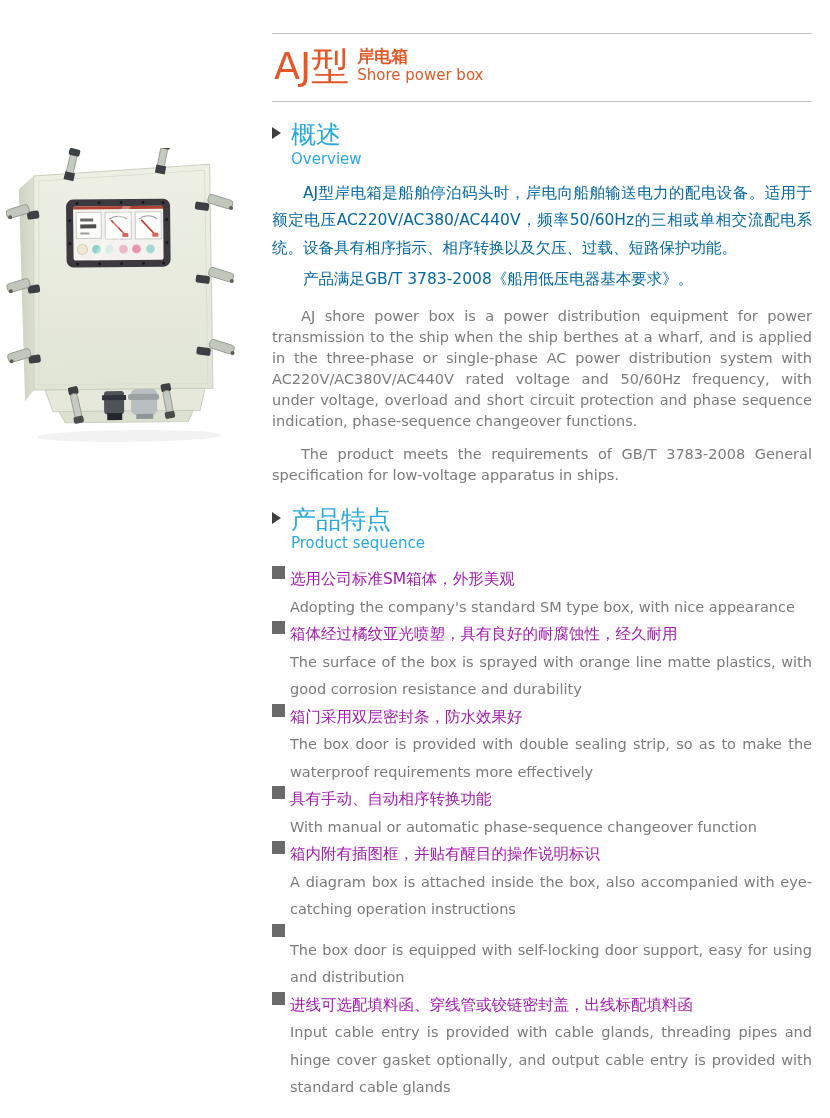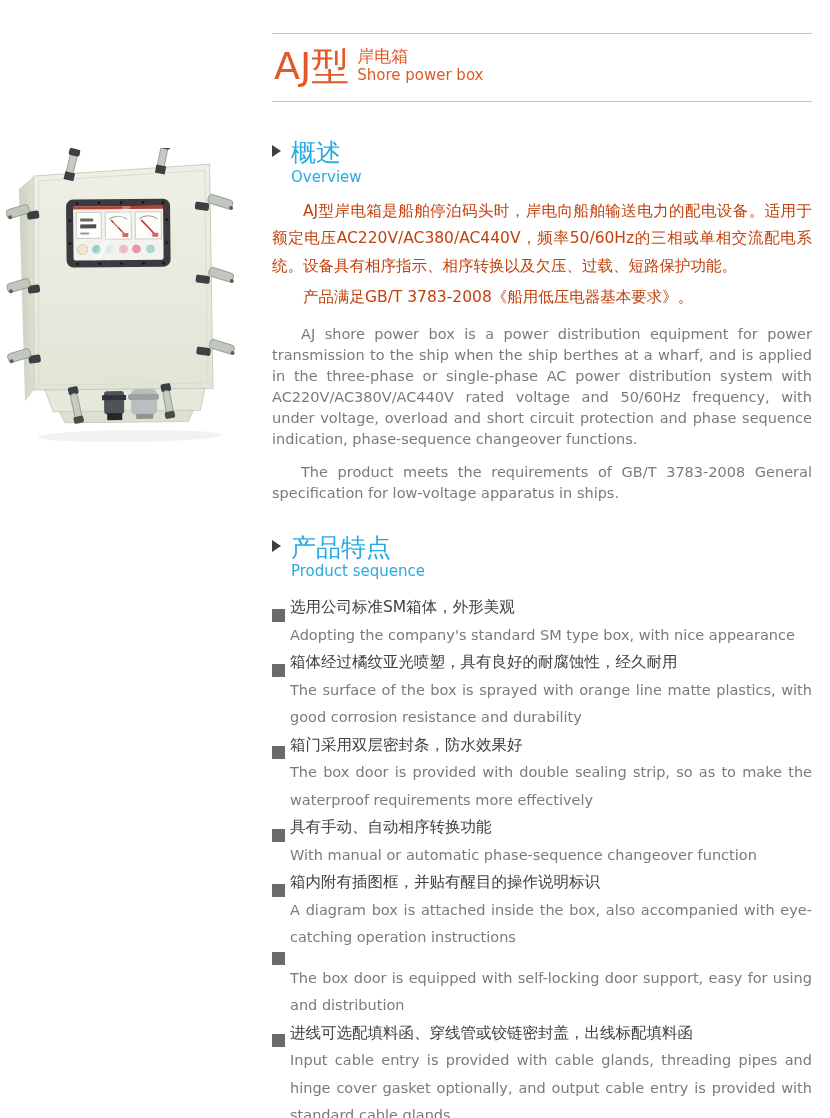--- a/index.html
+++ b/index.html
@@ -44,31 +44,31 @@
   }
   .model-name {
     font-size: 38px;
     line-height: 1.1;
     color: #e25826;
     letter-spacing: 0px;
   }
   .title-sub { padding-bottom: 3px; }
   .title-sub .zh {
     font-size: 17px;
-    font-weight: normal;
+    font-weight: bold;
     color: #e25826;
     line-height: 1.2;
   }
   .title-sub .en {
     font-size: 15px;
     color: #e25826;
     line-height: 1.25;
   }
 
-  .section-head { margin-top: 37px; position: relative; padding-left: 19px; }
+  .section-head { margin-top: 19px; position: relative; padding-left: 19px; }
   .section-head .tri {
     position: absolute;
     left: 0;
     top: 6px;
     width: 0; height: 0;
     border-left: 9px solid #3f3f3f;
     border-top: 6px solid transparent;
     border-bottom: 6px solid transparent;
   }
   .section-head .head-zh {
@@ -80,48 +80,48 @@
   .section-head .head-en {
     font-size: 15px;
     color: #29a9e1;
     line-height: 1.25;
   }
 
   .para-zh {
     margin-top: 11px;
     font-size: 15.5px;
     line-height: 27.5px;
-    color: #c2410c;
+    color: #0369a1;
     text-align: justify;
     text-indent: 2em;
   }
   .para-zh + .para-zh { margin-top: 4px; }
   .para-en {
     margin-top: 12px;
     font-size: 14.5px;
     line-height: 21px;
     color: #7b7b7b;
     text-align: justify;
     text-indent: 2em;
   }
   .para-en + .para-en { margin-top: 12px; }
 
-  .features-head { margin-top: 30px; }
+  .features-head { margin-top: 20px; }
 
   .feature-list {
     list-style: none;
     margin-top: 13px;
   }
   .feature-item { }
   .f-zh {
     font-size: 15.5px;
     line-height: 27.5px;
-    color: #404040;
+    color: #a21caf;
     display: flex;
-    align-items: flex-end;
+    align-items: flex-start;
   }
   .sq {
     display: inline-block;
     width: 13px; height: 13px;
     background: #6a6a6a;
     margin-right: 5px;
     flex: 0 0 auto;
   }
   .f-en {
     font-size: 14.5px;

